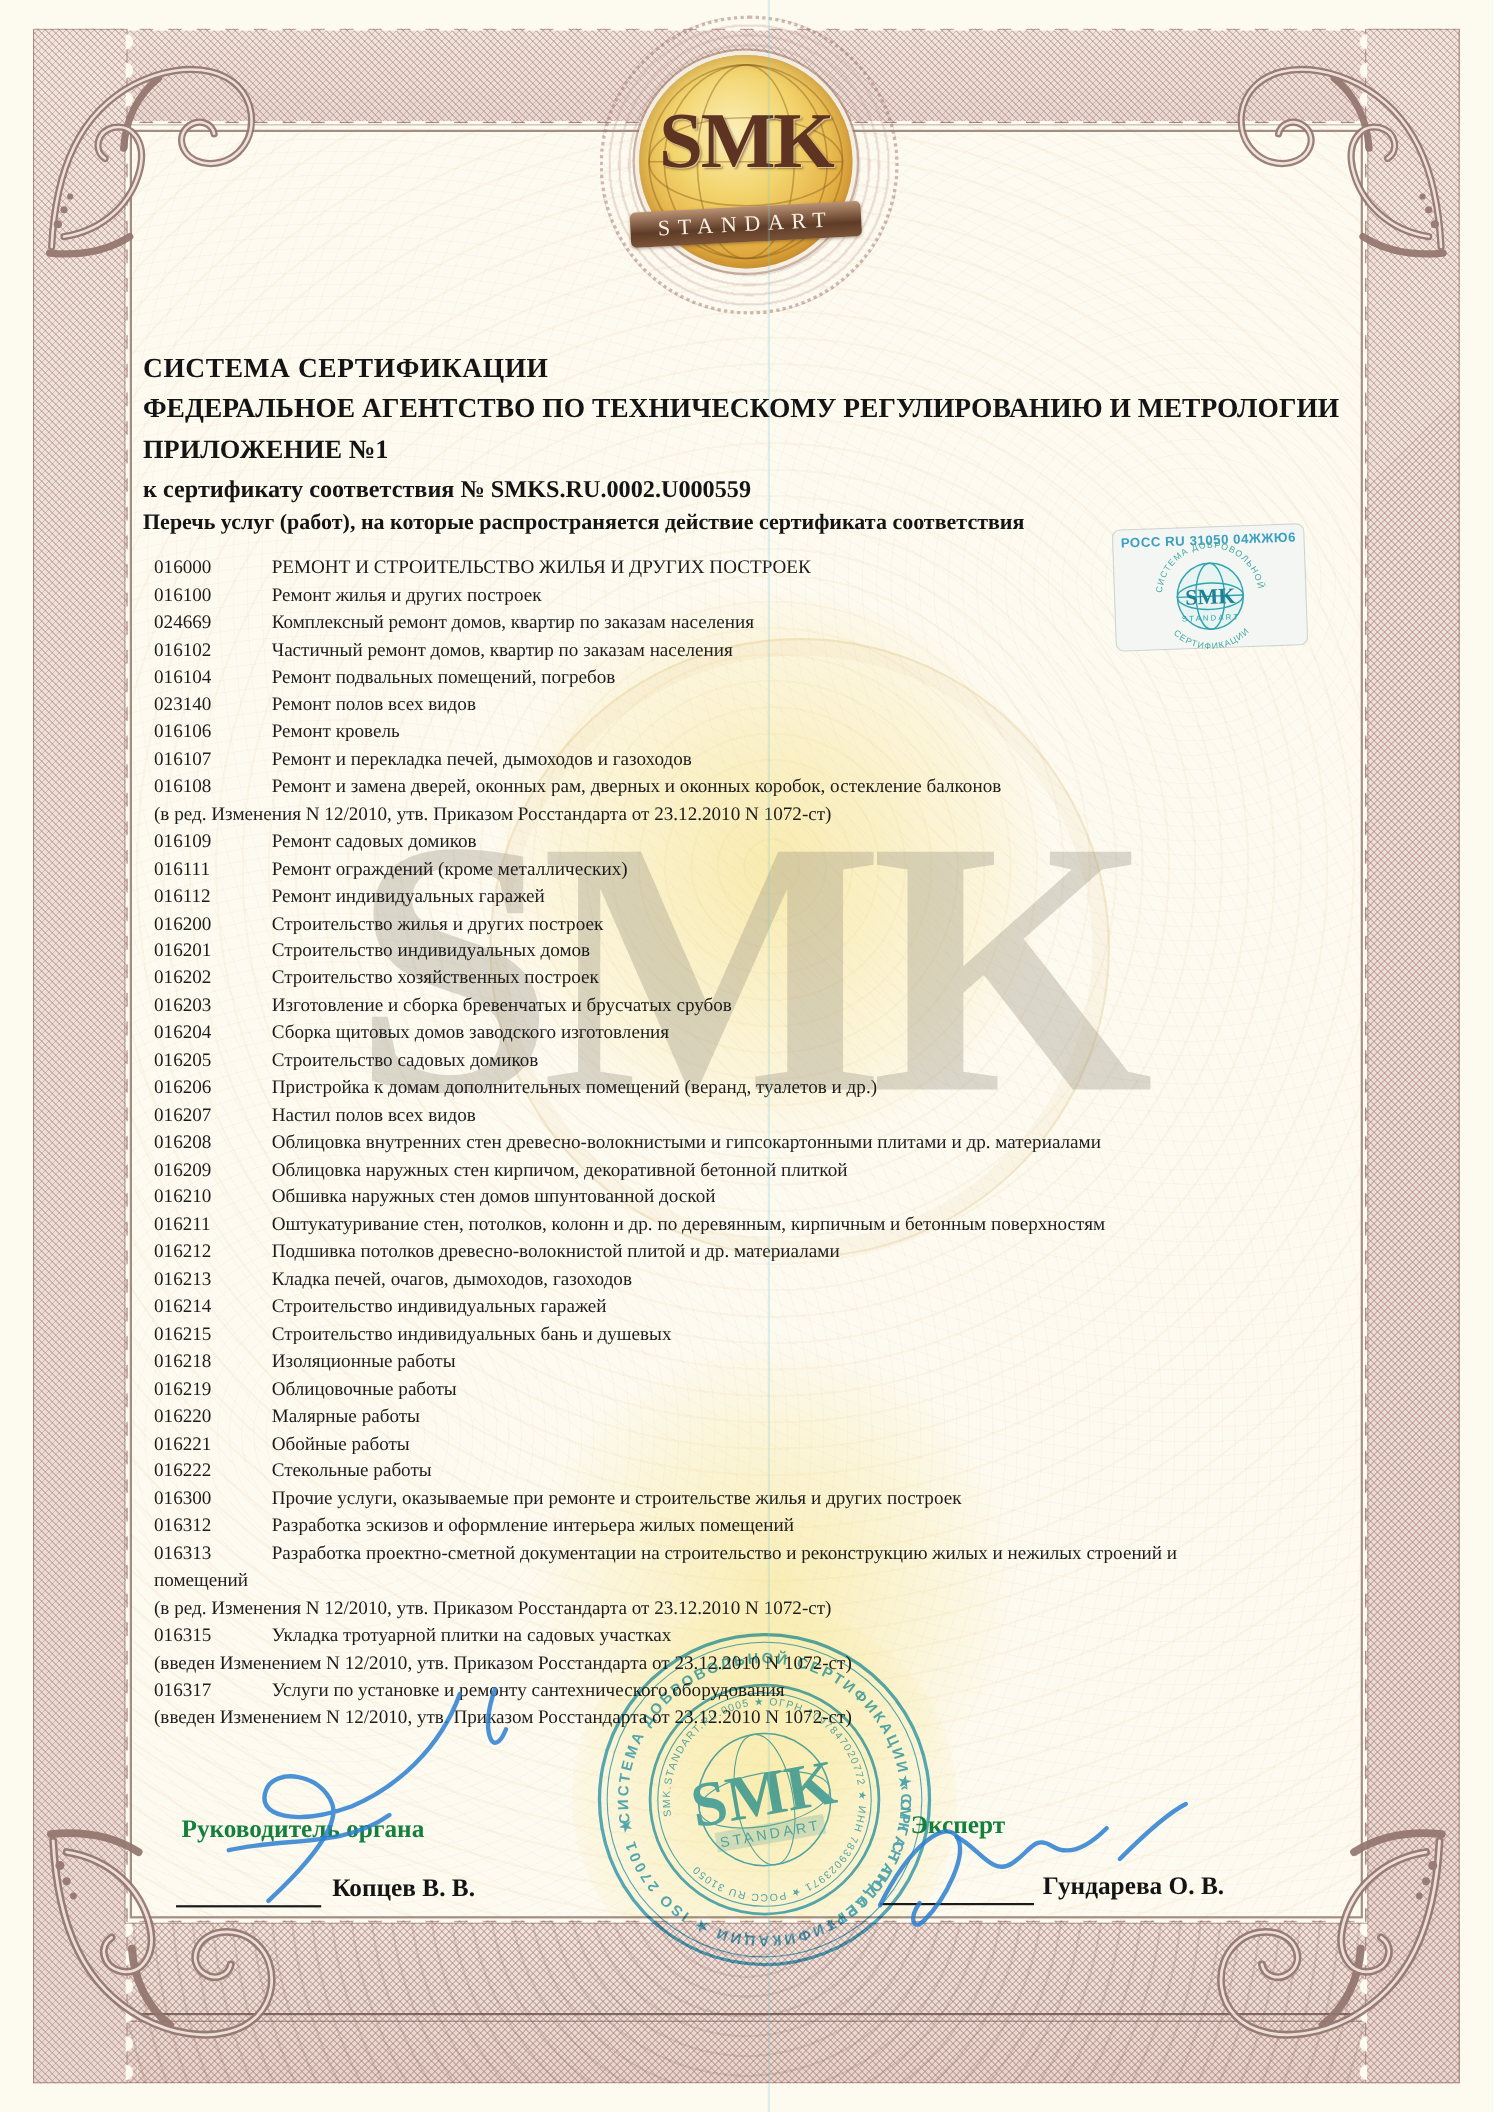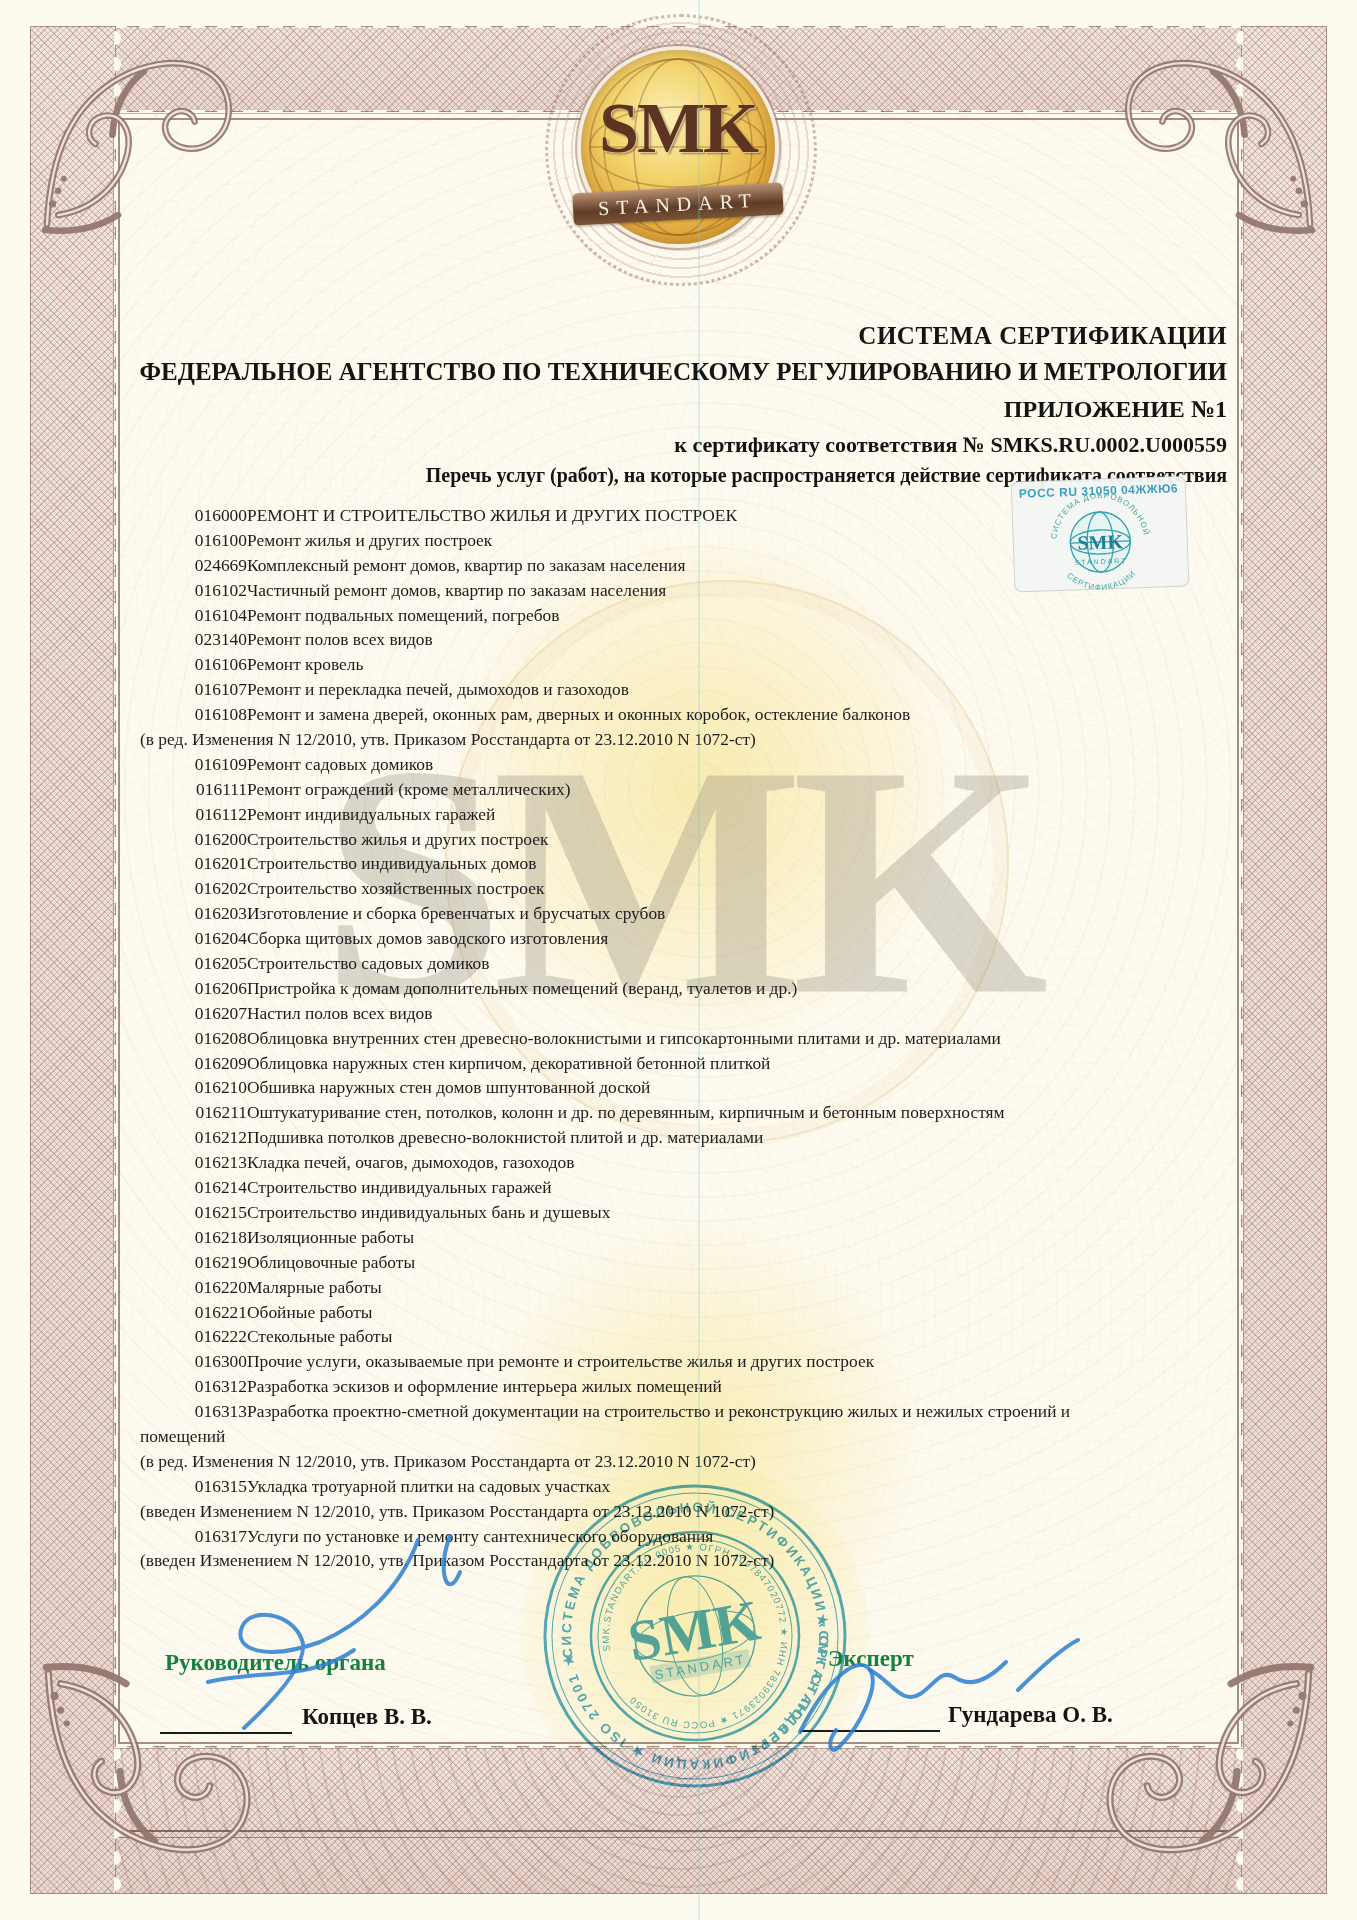--- a/index.html
+++ b/index.html
@@ -49,33 +49,33 @@
   .emblem{position:absolute;left:581px;top:50px;width:194px;height:194px;border-radius:50%;z-index:3;
     background:radial-gradient(circle at 44% 36%, #fbefb9 0%, #f3d56e 34%, #e2a93c 70%, #b97f22 100%);
     box-shadow:0 0 0 4px rgba(250,246,234,.9), 0 0 0 6px rgba(150,110,90,.5), inset 0 0 18px rgba(120,70,20,.35);}
   .emblem svg.grat{position:absolute;inset:0;}
   .emblem .acr{position:absolute;left:0;right:0;top:42px;text-align:center;font-weight:bold;font-size:72px;line-height:72px;
     color:#5d3322;letter-spacing:-2px;text-shadow:1px 1px 0 rgba(255,240,200,.6), 2px 2px 2px rgba(80,40,10,.5);}
   .emblem .bandname{position:absolute;left:-8px;right:-8px;bottom:24px;height:32px;line-height:32px;text-align:center;
     background:linear-gradient(#b99274,#5f3c27 60%,#7a5438);color:#f7f0e3;font-size:20px;letter-spacing:7px;
     border-radius:5px;transform:rotate(-3deg);box-shadow:0 1px 3px rgba(60,30,10,.4);}
   
-  .title{position:absolute;left:130px;right:130px;text-align:right;font-weight:bold;z-index:4;color:#141414;}
+  .title{position:absolute;left:130px;right:130px;text-align:left;font-weight:bold;z-index:4;color:#141414;}
   .t1{top:322px;font-size:25px;letter-spacing:.5px;}
   .t2{top:358px;font-size:25px;}
   .t3{top:396px;font-size:24px;}
   .t4{top:432px;font-size:22px;}
   .t5{top:464px;font-size:20px;}
   
   .ghost{position:absolute;left:50%;top:880px;transform:translate(-50%,-50%);z-index:1;
     font-weight:bold;font-size:330px;letter-spacing:-12px;color:rgba(150,143,128,.34);}
   
   .list{position:absolute;left:140px;top:503px;width:1090px;z-index:4;font-size:17.4px;}
   .row{height:24.9px;line-height:24.9px;white-space:nowrap;}
-  .row .code{display:inline-block;width:107px;text-align:right;}
+  .row .code{display:inline-block;width:107px;}
   
   .sticker{position:absolute;left:1012px;top:478px;width:176px;height:112px;z-index:5;transform:rotate(-2deg);}
   
   .stamp{position:absolute;left:537px;top:1478px;width:316px;height:316px;z-index:5;opacity:.82;
     mix-blend-mode:multiply;transform:rotate(-10deg);}
   .stamp-glow{position:absolute;left:520px;top:1460px;width:350px;height:350px;border-radius:50%;z-index:1;
     background:radial-gradient(circle, rgba(246,228,130,.55), rgba(246,228,130,.15) 65%, transparent 80%);}
   
   .siglabel{position:absolute;z-index:6;font-weight:bold;font-size:23px;color:#15803d;}
   .signame{position:absolute;z-index:6;font-weight:bold;font-size:23px;color:#141414;}

